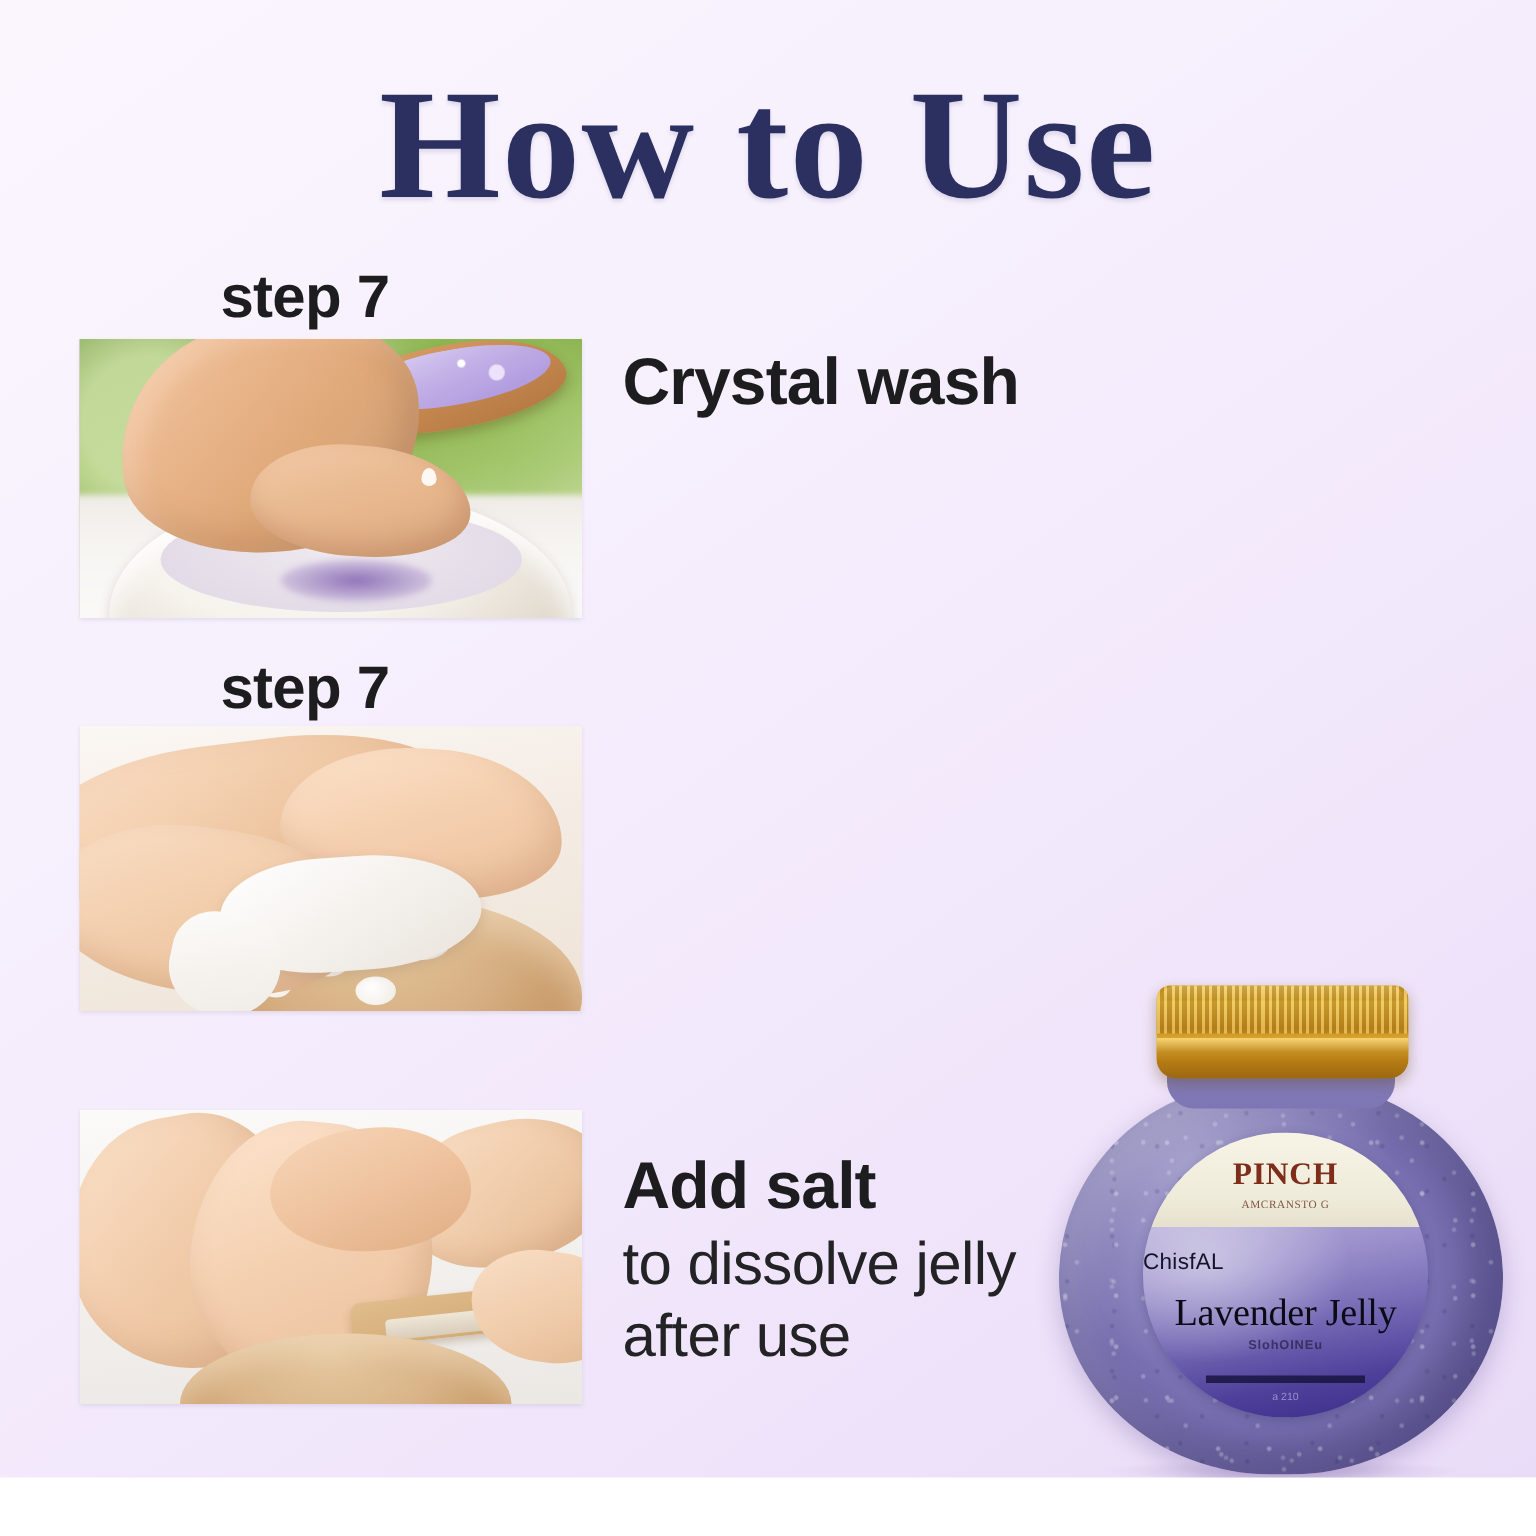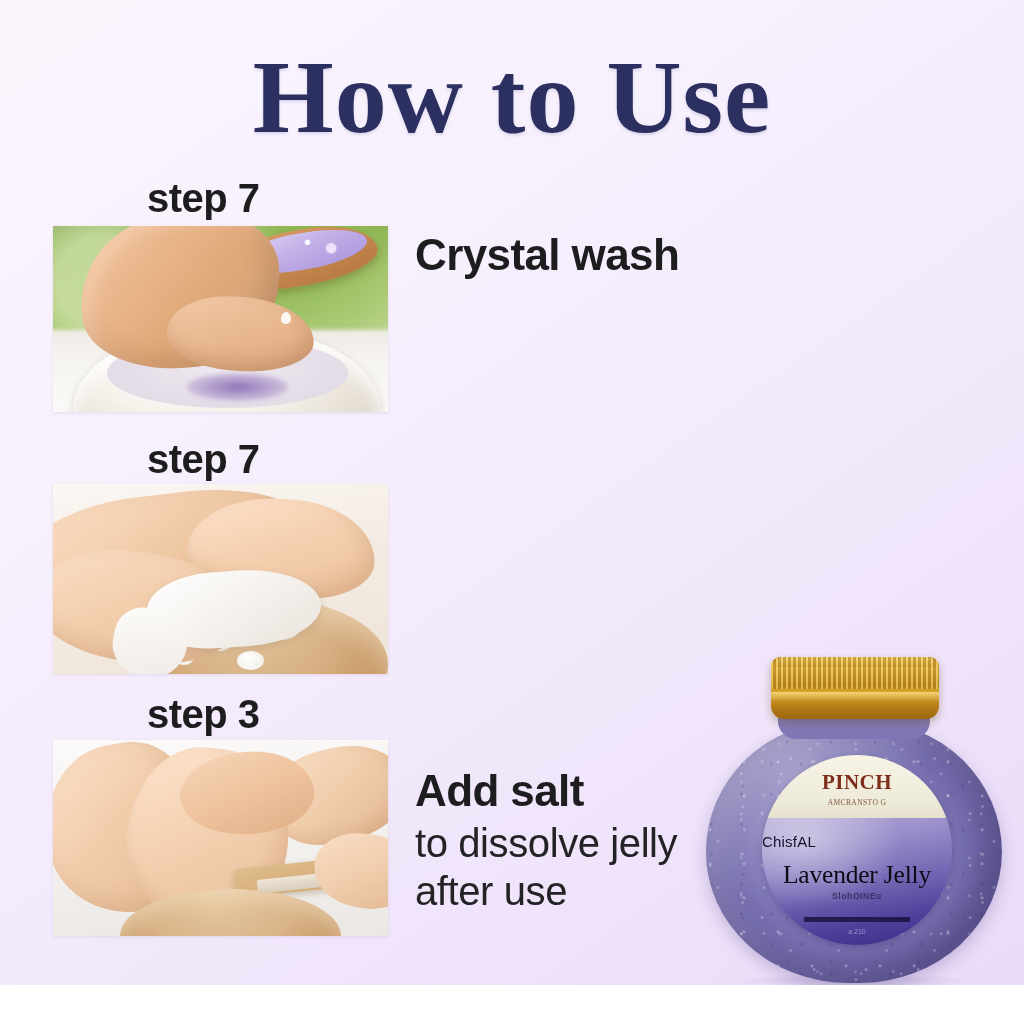--- a/index.html
+++ b/index.html
@@ -445,21 +445,20 @@
       <div class="p2-foam p2-f4"></div>
       <div class="p2-leg"></div>
       <div class="p2-foot"></div>
       <div class="p2-hand"></div>
       <div class="p2-towel"></div>
       <div class="p2-towel2"></div>
     </div>
   </div>
 
 
-  <div class="step-label" id="step-label-3">step 3</div>
 
   <div class="photo" id="photo-3">
     <div class="ph-inner">
       <div class="p3-bg"></div>
       <div class="p3-leg-back"></div>
       <div class="p3-hand-top"></div>
       <div class="p3-leg-front"></div>
       <div class="p3-heel"></div>
       <div class="p3-file"></div>
       <div class="p3-file-pad"></div>

